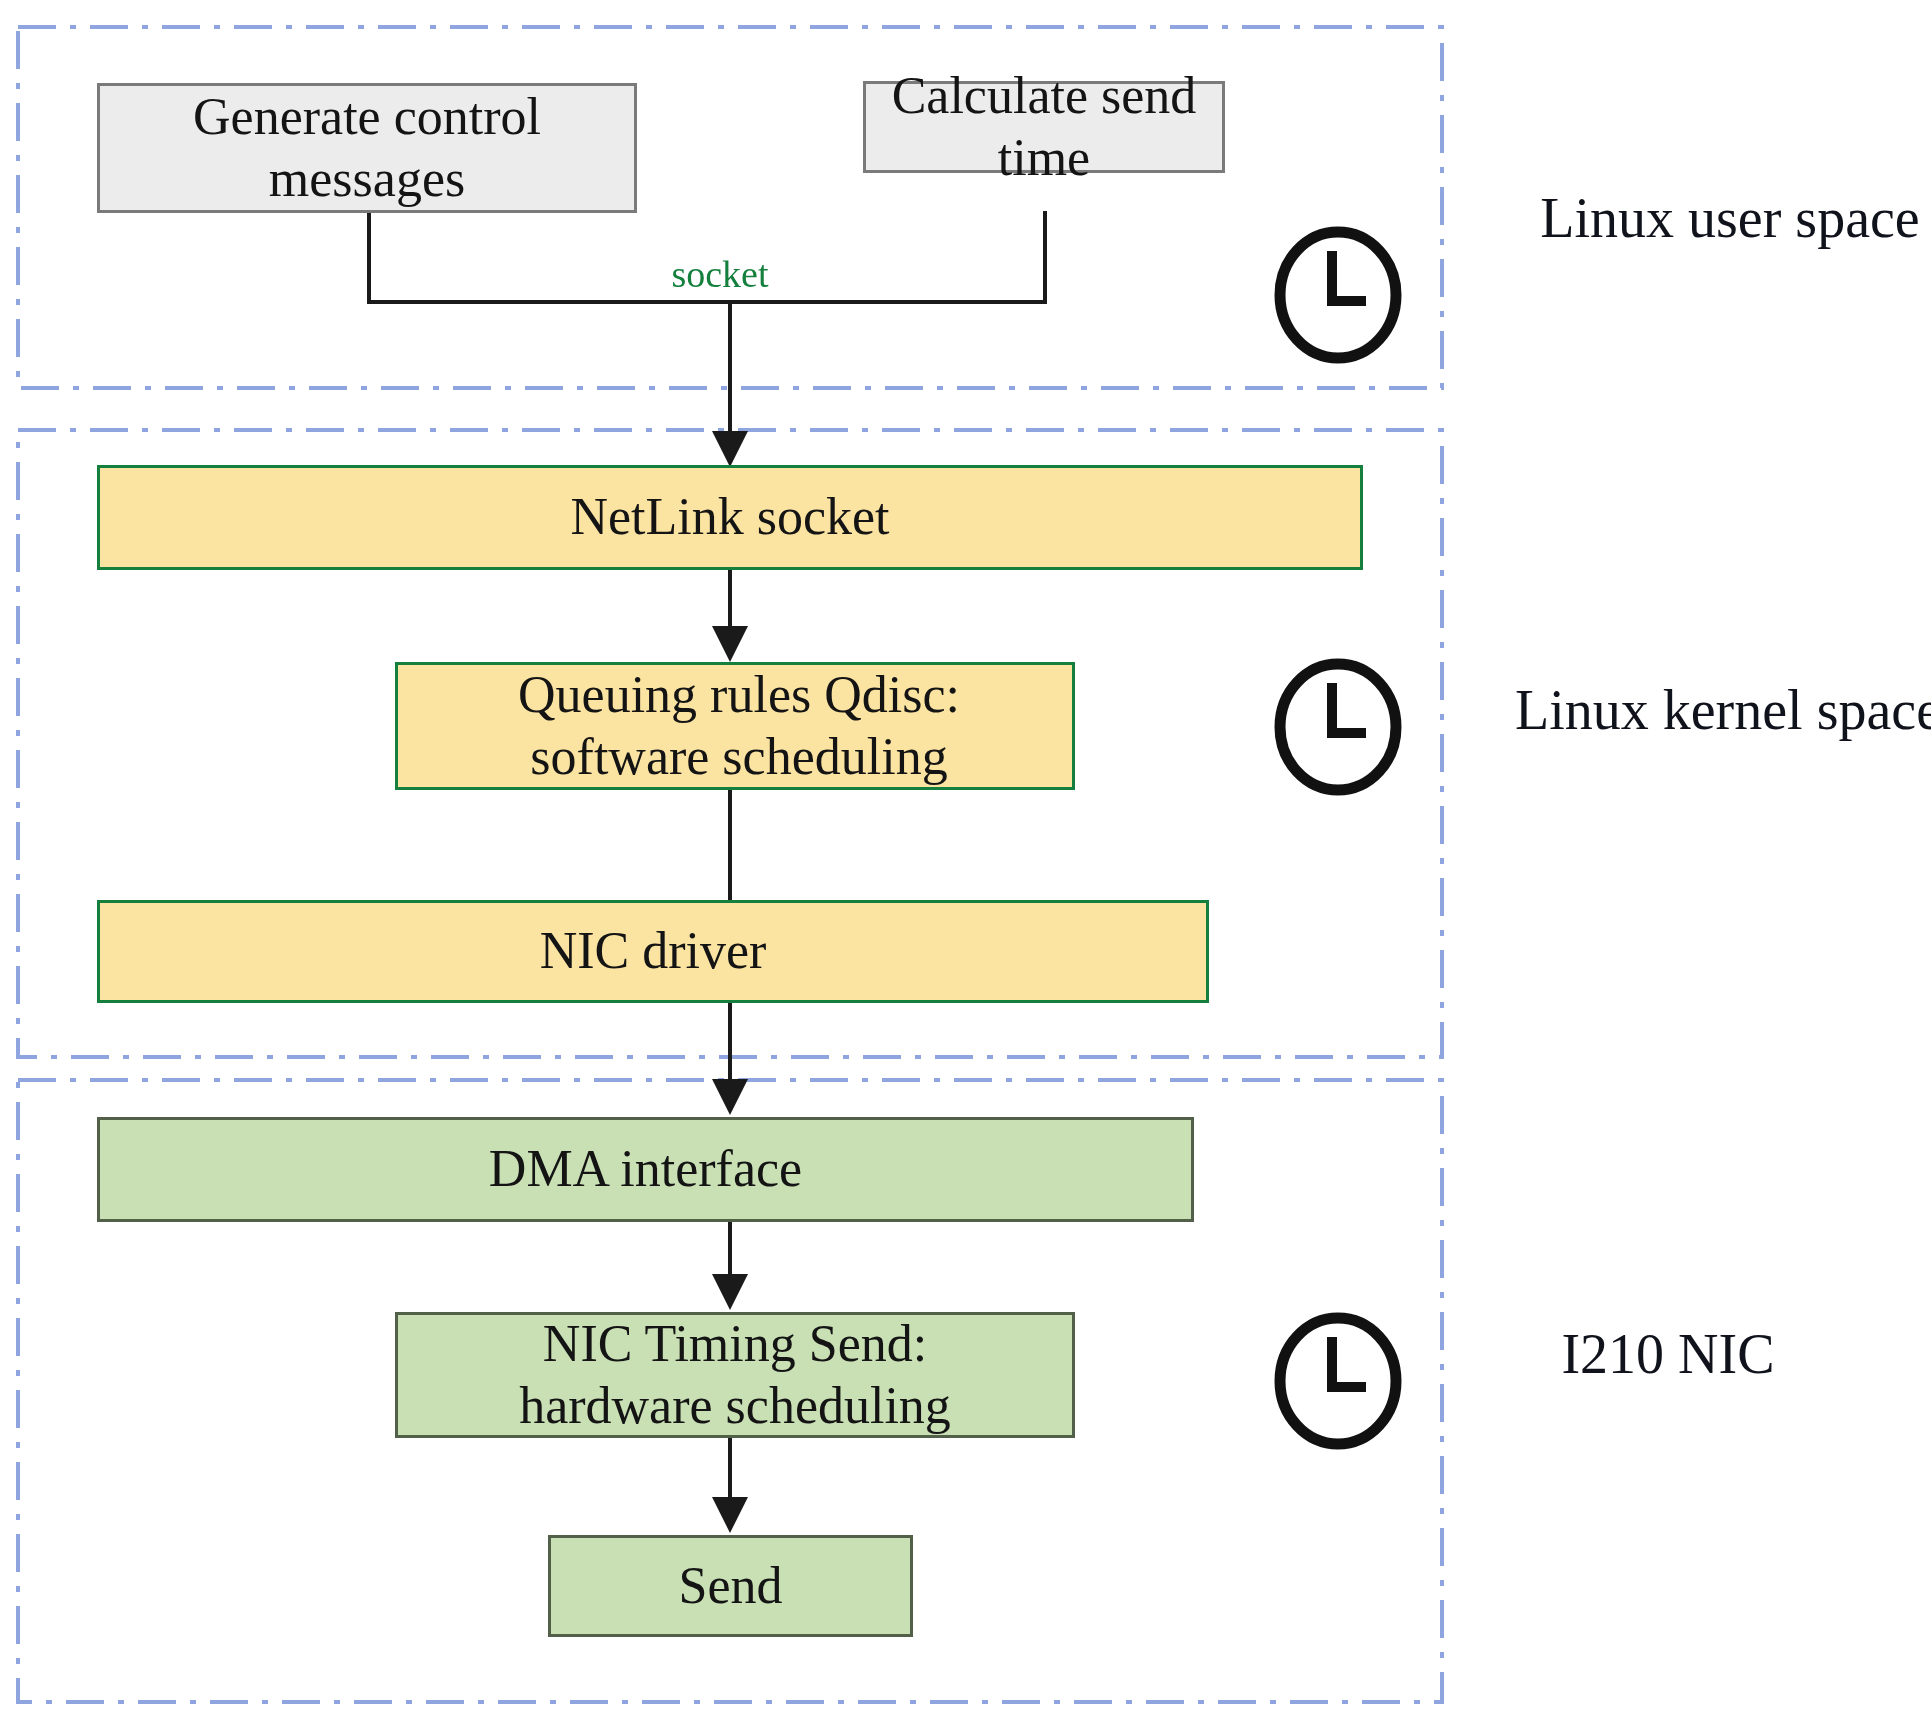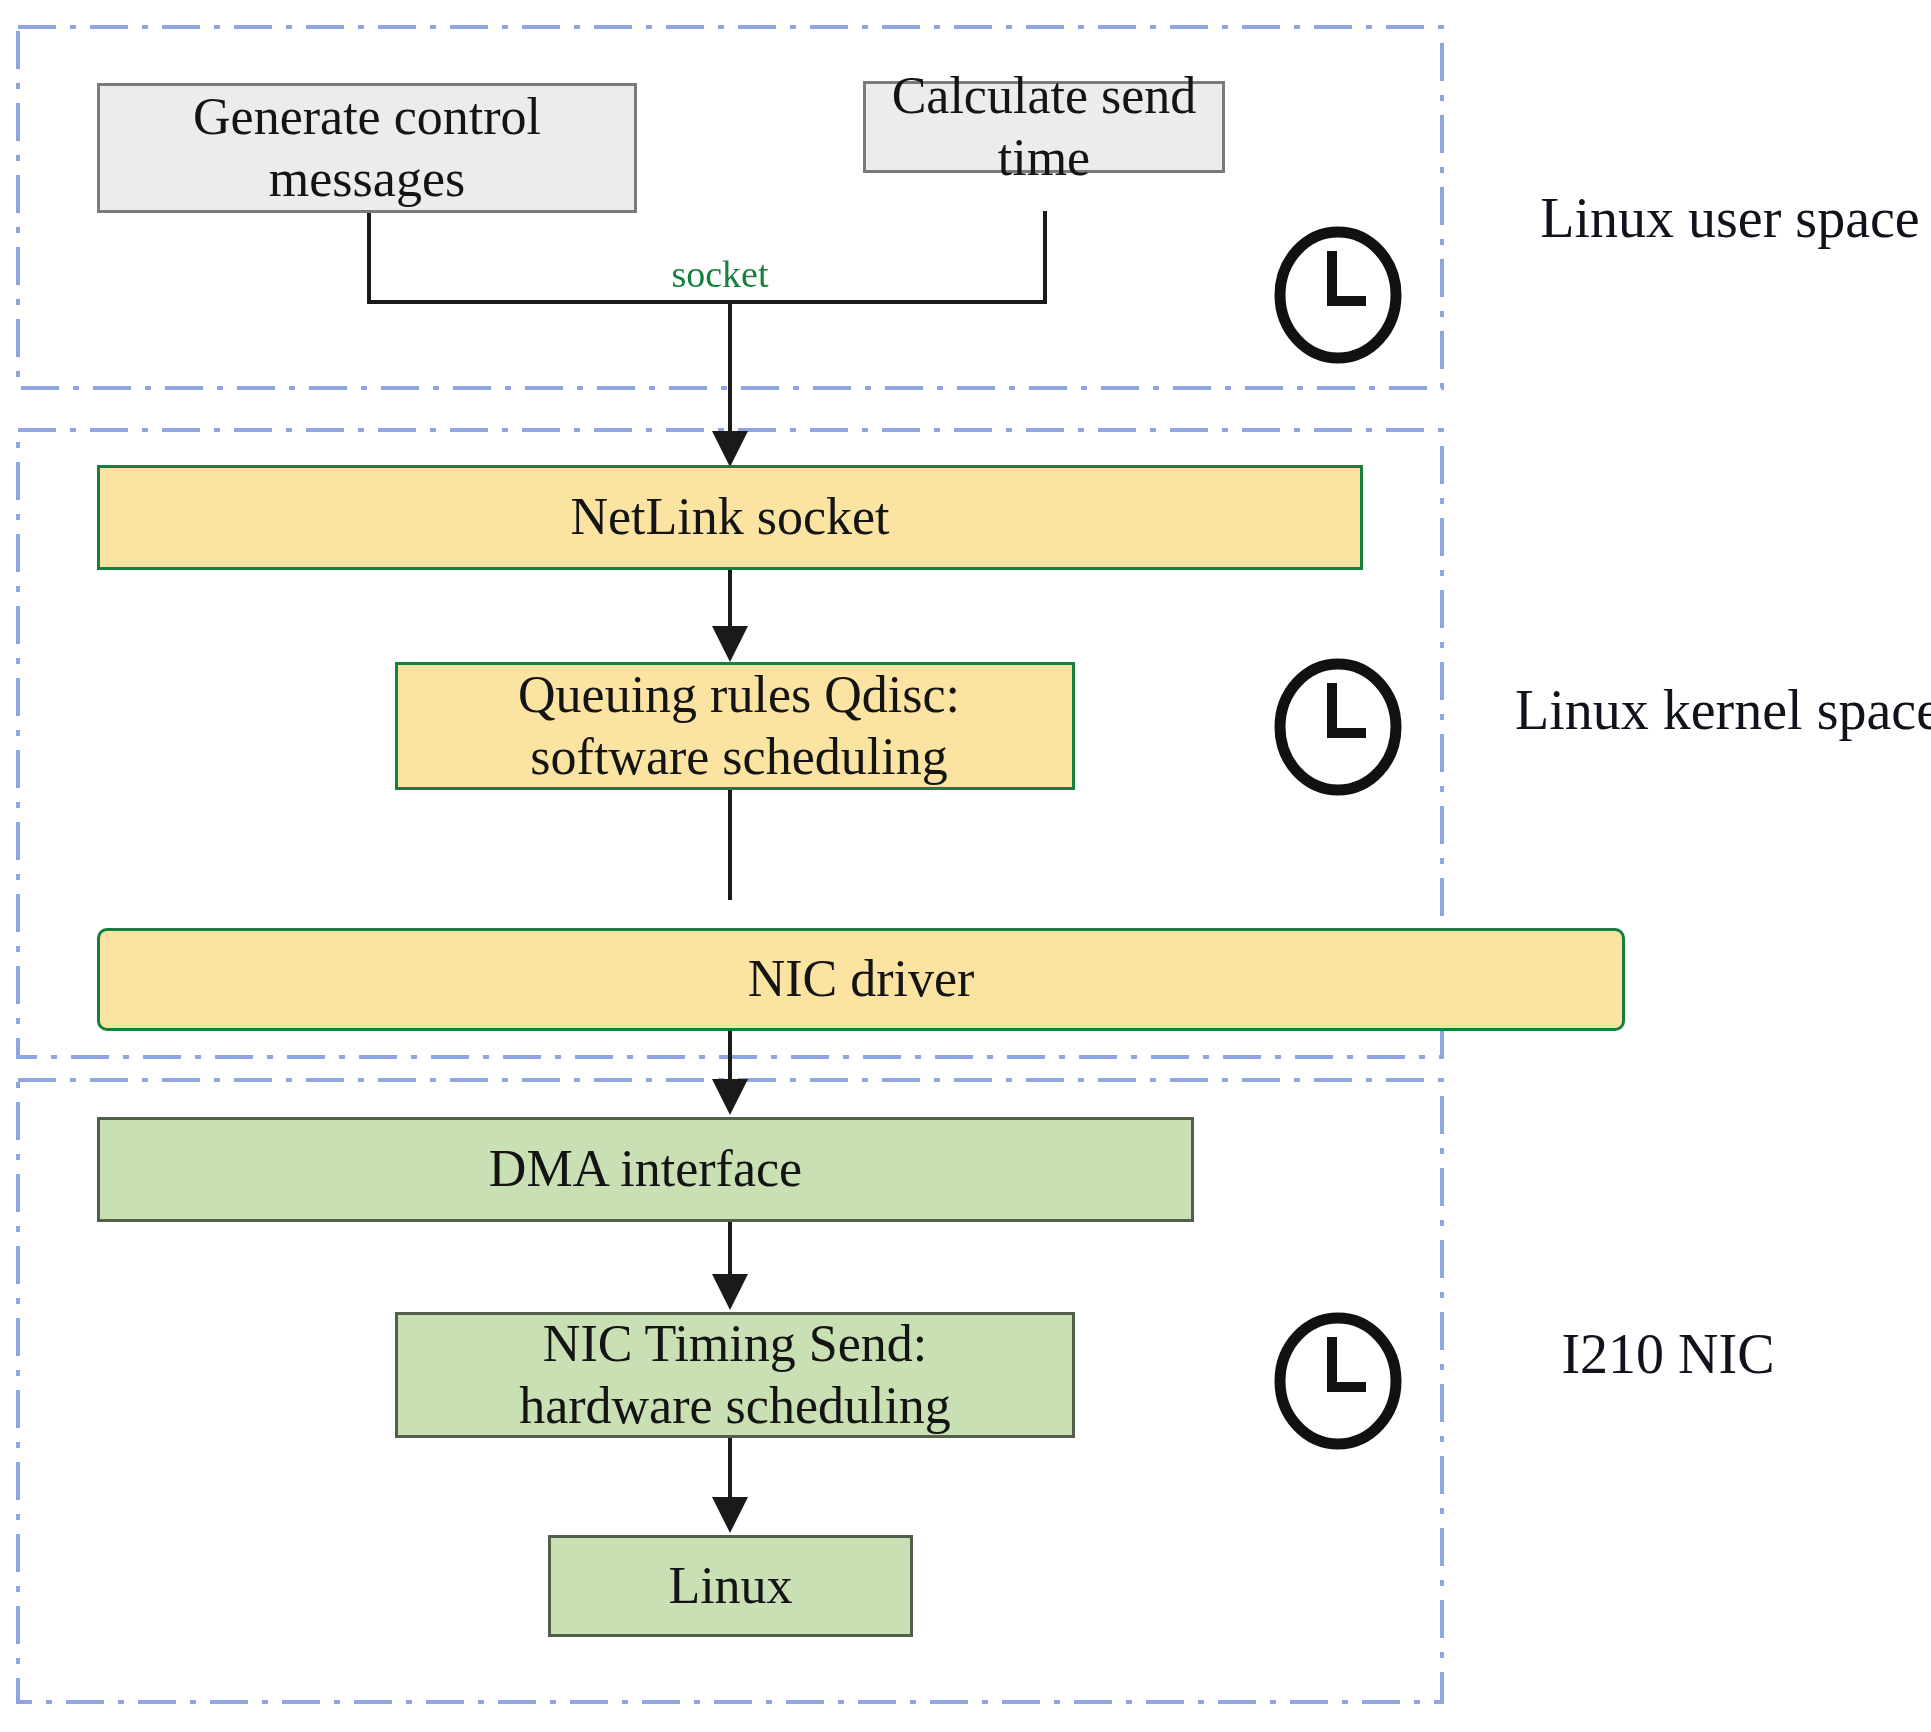--- a/index.html
+++ b/index.html
@@ -88,28 +88,28 @@
 messages</div>
 
   <div class="node gray" style="left:863px; top:81px;   width:362px;  height:92px;">Calculate send
 time</div>
 
   <div class="node yellow" style="left:97px;  top:465px;  width:1266px; height:105px;">NetLink socket</div>
 
   <div class="node yellow" style="left:395px; top:662px;  width:680px;  height:128px;padding-left:8px;">Queuing rules Qdisc:
 software scheduling</div>
 
-  <div class="node yellow" style="left:97px;  top:928px;  width:1528px; height:103px;border-radius:10px;">NIC driver</div>
+  <div class="node yellow" style="left:97px;  top:900px;  width:1112px; height:103px;">NIC driver</div>
 
   <div class="node green" style="left:97px;  top:1117px; width:1097px; height:105px;">DMA interface</div>
 
   <div class="node green" style="left:395px; top:1312px; width:680px;  height:126px;">NIC Timing Send:
 hardware scheduling</div>
 
-  <div class="node green" style="left:548px; top:1535px; width:365px;  height:102px;">Linux</div>
+  <div class="node green" style="left:548px; top:1535px; width:365px;  height:102px;">Send</div>
 
   <div class="edge-label" style="left:600px; top:236px; width:240px; height:60px;">socket</div>
 
   <div class="region-label" style="left:1520px; top:186px;  width:420px; height:64px;">Linux user space</div>
 
   <div class="region-label" style="left:1518px; top:678px;  width:420px; height:64px;">Linux kernel space</div>
 
   <div class="region-label" style="left:1458px; top:1322px; width:420px; height:64px;">I210 NIC</div>
 
 </div>

